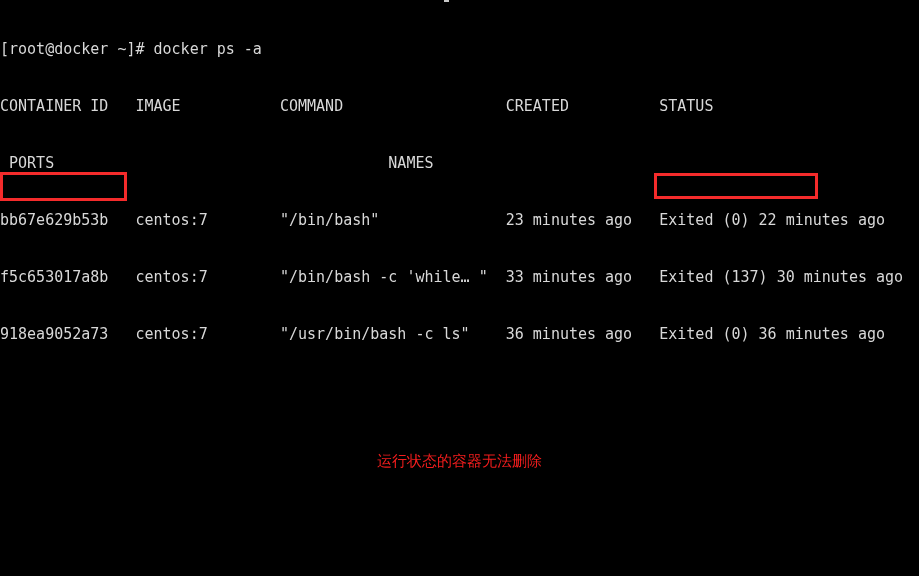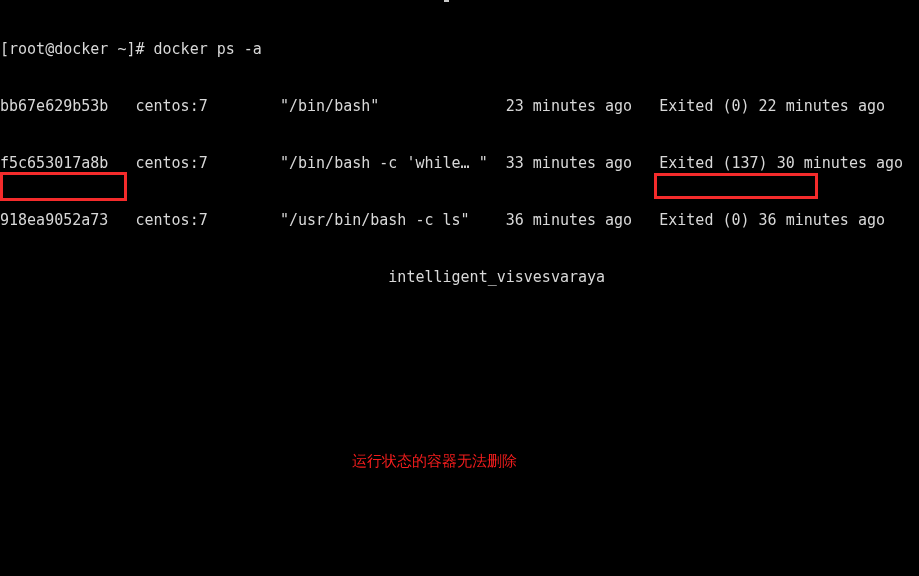--- a/index.html
+++ b/index.html
@@ -80,24 +80,25 @@
 </style>
 </head>
 <body>
 
 <div id="terminal">
 
   <div class="top-artifact"></div>
 
   <div class="screen">
     <span class="line">[root@docker ~]# docker ps -a</span>
+    <span class="line">CONTAINER ID   IMAGE           COMMAND                  CREATED          STATUS</span>
+    <span class="line"> PORTS                                     NAMES</span>
     <span class="line">bb67e629b53b   centos:7        "/bin/bash"              23 minutes ago   Exited (0) 22 minutes ago</span>
     <span class="line">f5c653017a8b   centos:7        "/bin/bash -c 'while… "  33 minutes ago   Exited (137) 30 minutes ago</span>
     <span class="line">918ea9052a73   centos:7        "/usr/bin/bash -c ls"    36 minutes ago   Exited (0) 36 minutes ago</span>
-    <span class="line">                                           intelligent_visvesvaraya</span>
     
     
     
     
     
     
     
     
     
     
@@ -110,19 +111,19 @@
     
     
     
     
   </div>
 
   <div class="anno-box" style="left:0px; top:172px; width:127px; height:29px;"></div>
 
   <div class="anno-box" style="left:654px; top:173px; width:164px; height:26px;"></div>
 
-  <div class="anno-text" style="left:352px; top:453px;">运行状态的容器无法删除</div>
+  <div class="anno-text" style="left:377px; top:453px;">运行状态的容器无法删除</div>
 
   <div class="err-box" style="left:0px; top:477px; width:919px; height:38px;"></div>
 
   <div class="anno-line" style="left:155px; top:538px; width:253px; height:7px;"></div>
 
 </div>
 
 </body></html>

